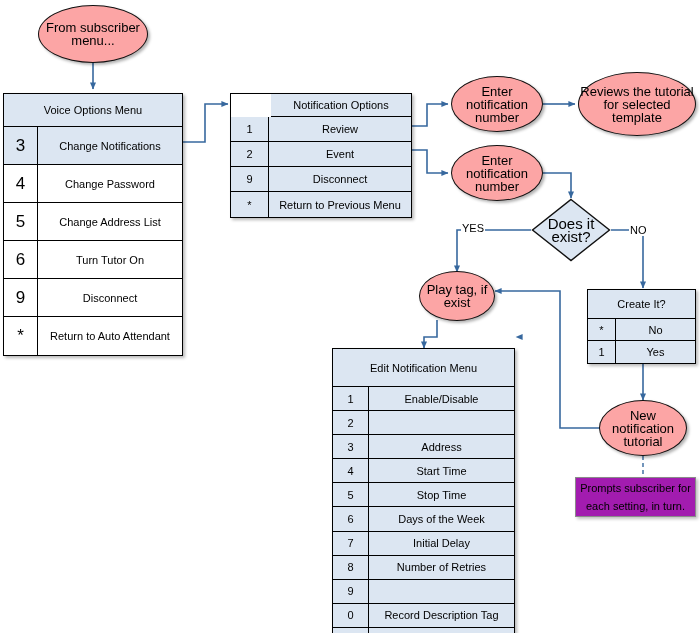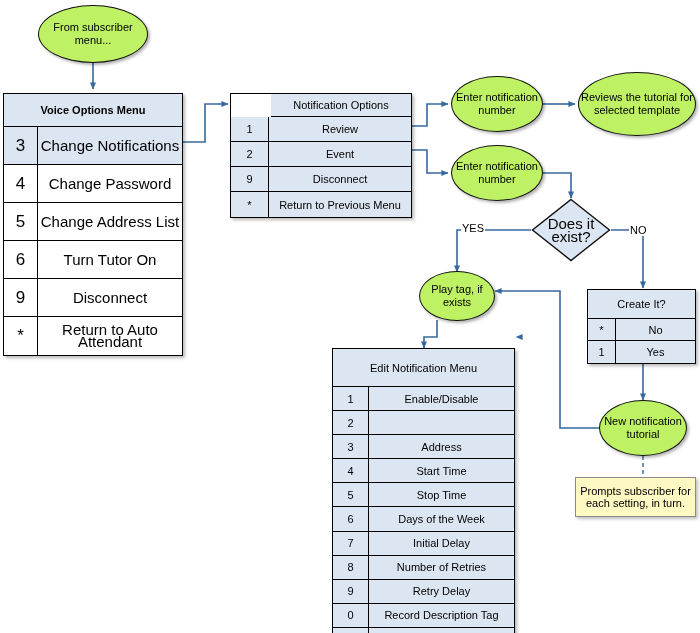--- a/index.html
+++ b/index.html
@@ -60,46 +60,46 @@
     box-sizing:border-box;
     display:flex;align-items:center;justify-content:center;
   }
   .menu .key,.menu .val{font-size:11px;line-height:12px;color:#000;}
   .shade{background:#dce6f2;}
   .plain{background:#ffffff;}
 
   
   #voice-menu .mrow{height:38px;}
   #voice-menu .key{width:34px;min-width:34px;font-size:17px;}
-  #voice-menu .val{font-size:15px;}
-  #voice-menu .mhead{height:25px;display:flex;align-items:center;justify-content:center;padding:16px;font-weight:bold;}
+  #voice-menu .val{font-size:11px;}
+  #voice-menu .mhead{height:25px;display:flex;align-items:center;justify-content:center;padding:16px;}
 
   #notif-menu .mrow{height:25px;}
   #notif-menu .mhead{height:23px;display:flex;align-items:center;justify-content:center;padding:0;margin-left:40px;}
 
   #edit-menu .mrow{height:24.1px;}
   #edit-menu .mhead{height:38px;display:flex;align-items:center;justify-content:center;padding:4px;}
   #edit-menu .key{width:36px;min-width:36px;}
 
   #create-menu .mrow{height:22px;}
   #create-menu .mhead{height:21px;display:flex;align-items:center;justify-content:center;padding:14px;}
   #create-menu .key{width:28px;min-width:28px;}
 
   
   .oval{
     position:absolute;
-    background:#bef264;
+    background:#fca5a5;
     border:1px solid #111;
     border-radius:50%;
     box-sizing:border-box;
     display:flex;
     align-items:center;
     justify-content:center;
     text-align:center;
-    font-size:11px;
+    font-size:13px;
     line-height:13px;
     color:#000;
     box-shadow:2px 2px 3px rgba(0,0,0,.30);
   }
 
   
   .diamond-wrap{
     position:absolute;
   }
   .diamond-wrap .dshape{
@@ -110,26 +110,26 @@
     position:absolute;
     left:0;top:0;width:100%;height:100%;
     display:flex;align-items:center;justify-content:center;
     text-align:center;
     font-size:15px;line-height:13px;color:#000;
   }
 
   
   .note{
     position:absolute;
-    background:#fef9c3;
+    background:#a21caf;
     border:1px solid #8a8a8a;
     box-sizing:border-box;
     display:flex;align-items:center;justify-content:center;
     text-align:center;
-    font-size:11px;line-height:12px;color:#000;
+    font-size:11px;line-height:18px;color:#000;
     box-shadow:2px 2px 3px rgba(0,0,0,.25);
   }
 
   
   .elabel{
     position:absolute;
     font-size:11px;
     color:#000;
     background:#ffffff;
     padding:0 1px;
@@ -238,21 +238,21 @@
   <div class="diamond-wrap" id="decision" style="left:531px;top:198px;width:80px;height:64px;">
     <svg class="dshape" viewBox="0 0 80 64" xmlns="http://www.w3.org/2000/svg">
       <polygon points="40,1.5 78.5,32 40,62.5 1.5,32" fill="#dce6f2" stroke="#111111" stroke-width="1.4"></polygon>
     </svg>
     <div class="dlabel">Does it exist?</div>
   </div>
 
   <div class="elabel" style="left:461px;top:222px;">YES</div>
   <div class="elabel" style="left:629px;top:224px;">NO</div>
 
-  <div class="oval" id="play-tag" style="left:419px;top:271px;width:76px;height:50px;">Play tag, if exists</div>
+  <div class="oval" id="play-tag" style="left:419px;top:271px;width:76px;height:50px;">Play tag, if exist</div>
 
   <div class="menu" id="create-menu" style="left:587px;top:289px;width:109px;">
     <div class="mhead">Create It?</div>
     <div class="mrow shade">
       <div class="key">*</div>
       <div class="val">No</div>
     </div>
     <div class="mrow shade">
       <div class="key">1</div>
       <div class="val">Yes</div>
@@ -292,21 +292,20 @@
     <div class="mrow shade">
       <div class="key">7</div>
       <div class="val">Initial Delay</div>
     </div>
     <div class="mrow shade">
       <div class="key">8</div>
       <div class="val">Number of Retries</div>
     </div>
     <div class="mrow shade">
       <div class="key">9</div>
-      <div class="val">Retry Delay</div>
     </div>
     <div class="mrow shade">
       <div class="key">0</div>
       <div class="val">Record Description Tag</div>
     </div>
     <div class="mrow shade">
       <div class="key">*</div>
       <div class="val">Return to Previous Menu</div>
     </div>
   </div>

